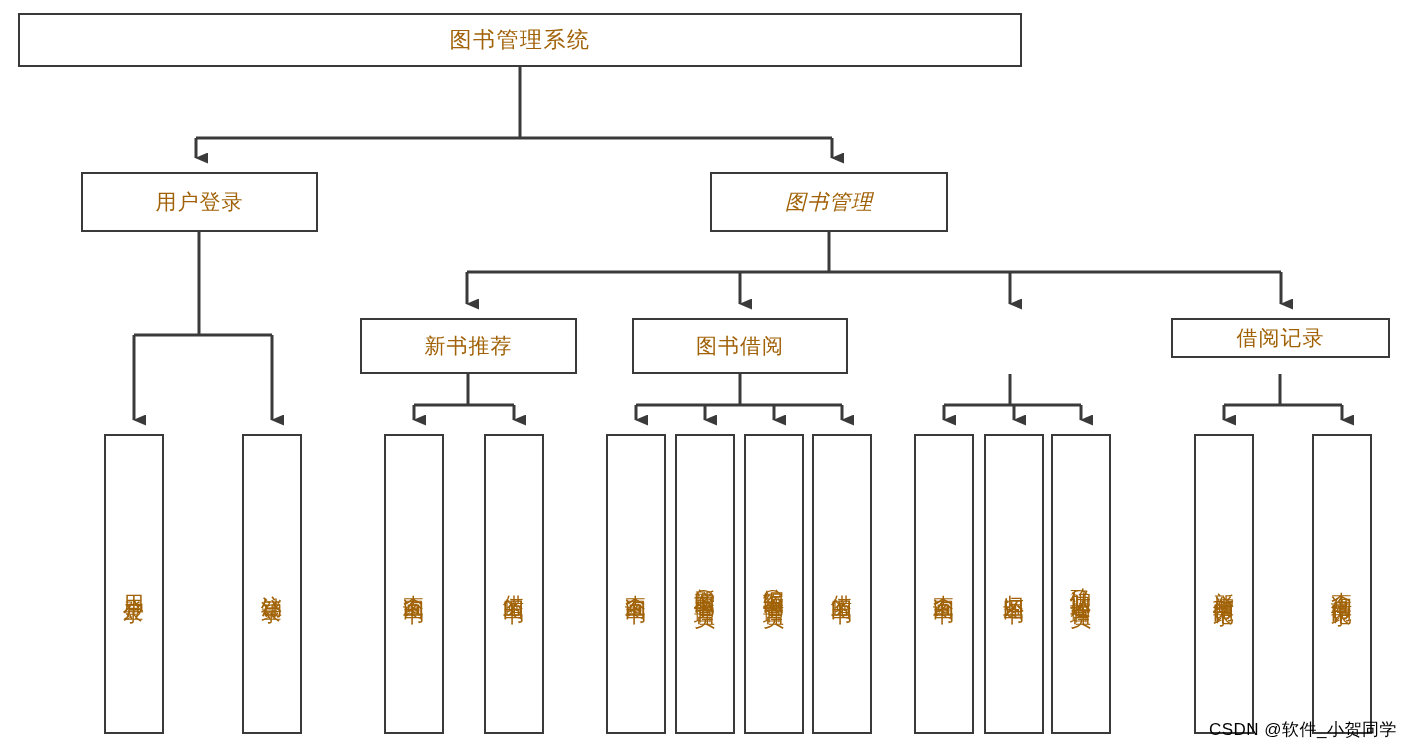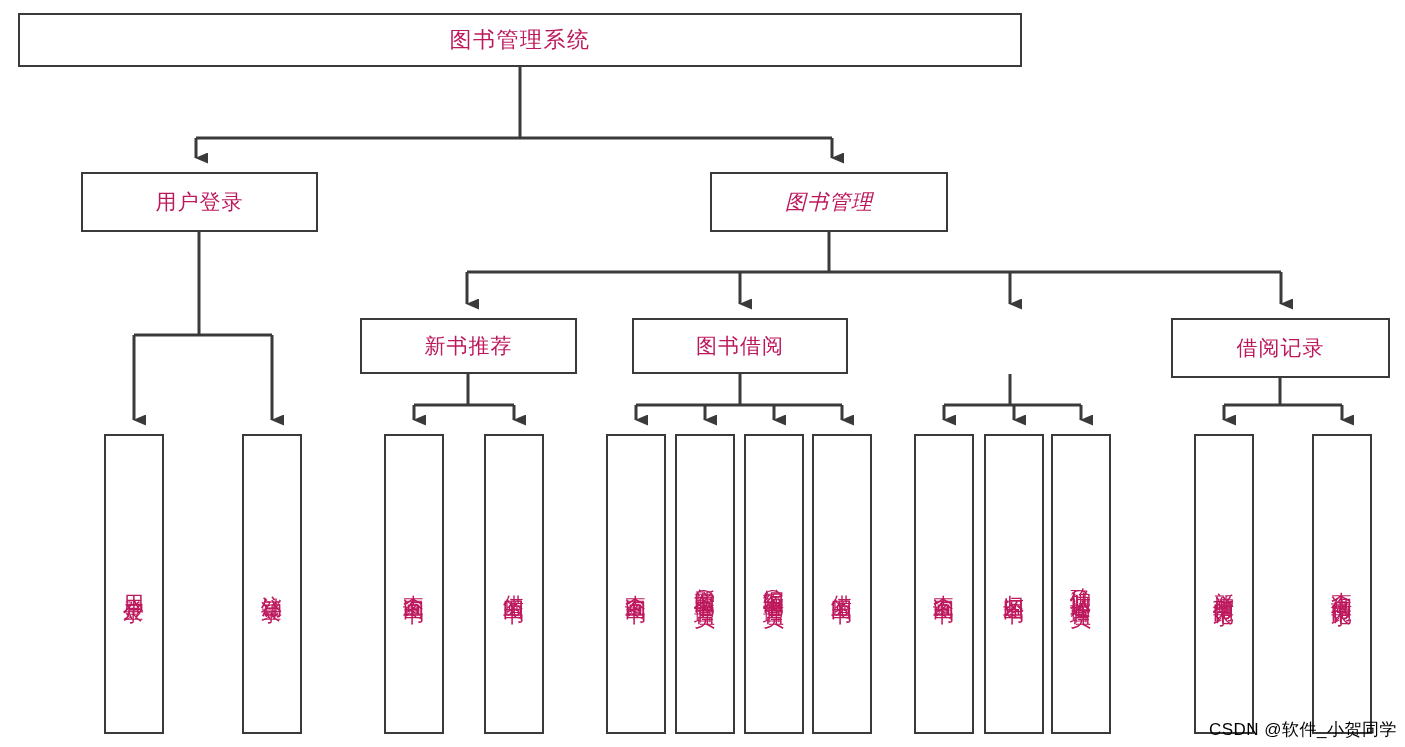--- a/index.html
+++ b/index.html
@@ -12,21 +12,21 @@
   svg#wires{position:absolute;left:0;top:0;width:1405px;height:747px;}
 
   .node{
     position:absolute;
     box-sizing:border-box;
     background:#ffffff;
     border:2px solid #3a3a3a;
     display:flex;
     align-items:center;
     justify-content:center;
-    color:#be185d;
+    color:#a16207;
   }
   .node .lbl{
     display:block;
     text-align:center;
     line-height:1.15;
     white-space:nowrap;
   }
   
   .node.h .lbl{
     font-size:21px;
@@ -126,21 +126,21 @@
   <div class="node h" style="left:710px;top:172px;width:238px;height:60px;font-style:italic;">
     <span class="lbl">图书管理</span>
   </div>
 
   <div class="node h" style="left:632px;top:318px;width:216px;height:56px;">
     <span class="lbl">图书借阅</span>
   </div>
   <div class="node h" style="left:360px;top:318px;width:217px;height:56px;">
     <span class="lbl">新书推荐</span>
   </div>
-  <div class="node h" style="left:1171px;top:318px;width:219px;height:60px;">
+  <div class="node h" style="left:1171px;top:318px;width:219px;height:40px;">
     <span class="lbl">借阅记录</span>
   </div>
 
   <div class="node v" style="left:104px;top:434px;width:60px;height:300px;">
     <span class="lbl">用户登录</span>
   </div>
   <div class="node v" style="left:242px;top:434px;width:60px;height:300px;">
     <span class="lbl">注销登录</span>
   </div>
 

